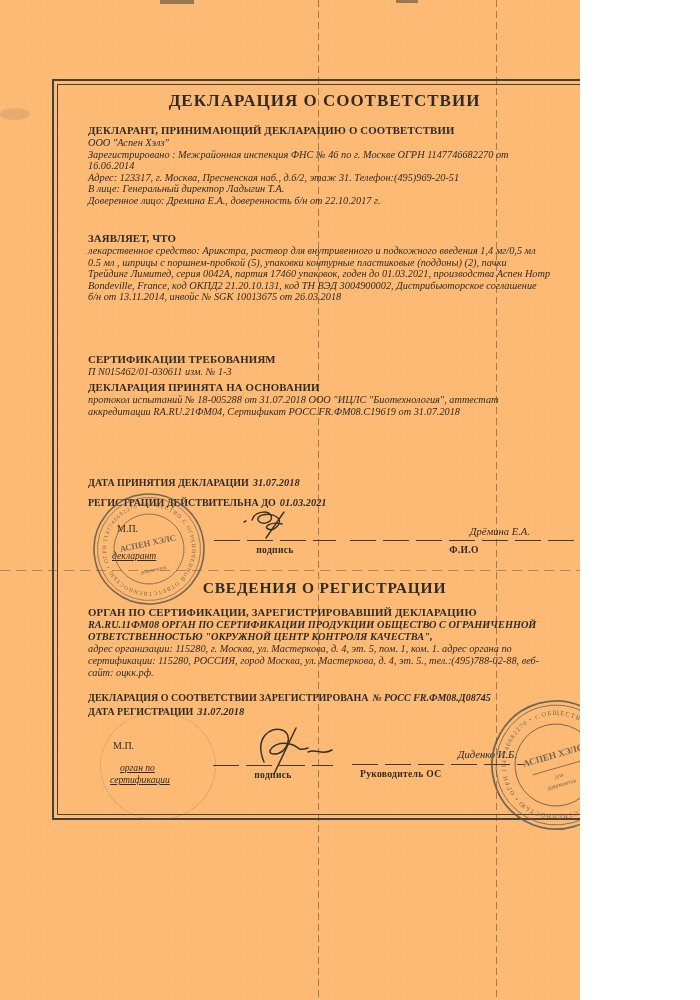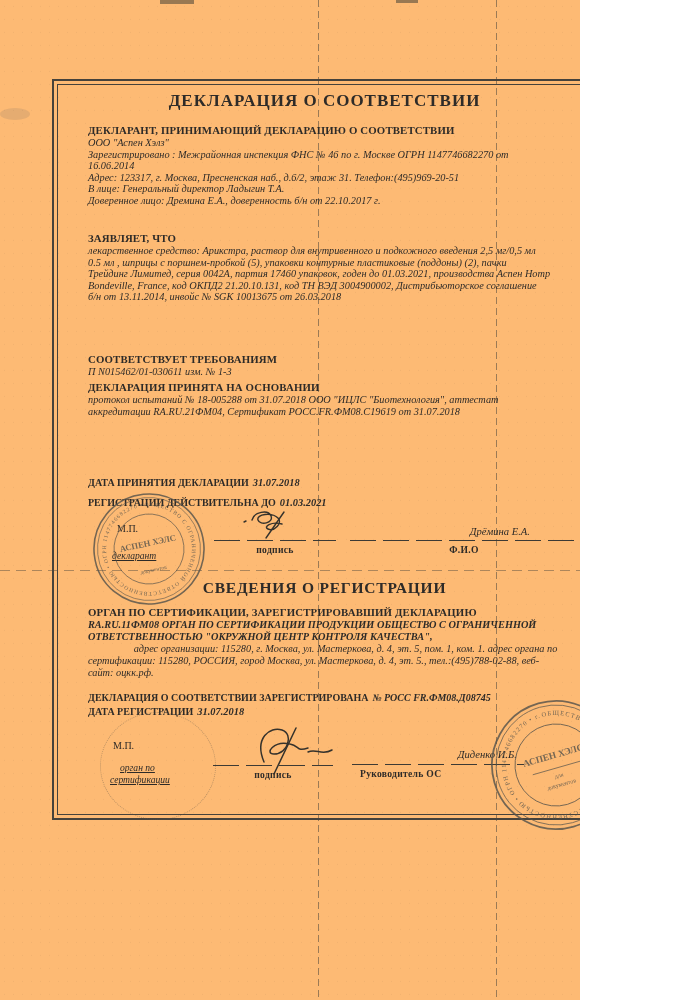--- a/index.html
+++ b/index.html
@@ -70,29 +70,29 @@
     <div class="ln">ООО "Аспен Хэлз"</div>
     <div class="ln">Зарегистрировано : Межрайонная инспекция ФНС № 46 по г. Москве ОГРН 1147746682270 от</div>
     <div class="ln">16.06.2014</div>
     <div class="ln">Адрес: 123317, г. Москва, Пресненская наб., д.6/2, этаж 31. Телефон:(495)969-20-51</div>
     <div class="ln">В лице: Генеральный директор Ладыгин Т.А.</div>
     <div class="ln">Доверенное лицо: Дремина Е.А., доверенность б/н от 22.10.2017 г.</div>
   </div>
 
   <div class="abs col" style="top:232px;">
     <div class="h">ЗАЯВЛЯЕТ, ЧТО</div>
-    <div class="ln">лекарственное средство: Арикстра, раствор для внутривенного и подкожного введения 2,5 мг/0,5 мл</div>
+    <div class="ln">лекарственное средство: Арикстра, раствор для внутривенного и подкожного введения 1,4 мг/0,5 мл</div>
     <div class="ln">0.5 мл , шприцы с поршнем-пробкой (5), упаковки контурные пластиковые (поддоны) (2), пачки</div>
     <div class="ln">Трейдинг Лимитед, серия 0042А, партия 17460 упаковок, годен до 01.03.2021, производства Аспен Нотр</div>
     <div class="ln">Bondeville, France, код ОКПД2 21.20.10.131, код ТН ВЭД 3004900002, Дистрибьюторское соглашение</div>
     <div class="ln">б/н от 13.11.2014, инвойс № SGK 10013675 от 26.03.2018</div>
   </div>
 
   <div class="abs col" style="top:353px;">
-    <div class="h">СООТВЕТСТВУЕТ ТРЕБОВАНИЯМ</div>
+    <div class="h">СЕРТИФИКАЦИИ ТРЕБОВАНИЯМ</div>
     <div class="ln">П N015462/01-030611 изм. № 1-3</div>
   </div>
 
   <div class="abs col" style="top:381px;">
     <div class="h">ДЕКЛАРАЦИЯ ПРИНЯТА НА ОСНОВАНИИ</div>
     <div class="ln">протокол испытаний № 18-005288 от 31.07.2018 ООО "ИЦЛС "Биотехнология", аттестат</div>
     <div class="ln">аккредитации RA.RU.21ФМ04, Сертификат РОСС.FR.ФМ08.С19619 от 31.07.2018</div>
   </div>
 
   <div class="abs col" style="top:472px;">
@@ -136,21 +136,21 @@
   <div class="abs name" style="left:398px;top:526px;width:132px;">Дрёмина Е.А.</div>
   <div class="abs sigline" style="left:350px;top:540px;width:225px;"></div>
   <div class="abs cap capb" style="left:398px;top:544px;width:132px;">Ф.И.О</div>
 
   <div class="abs sec-title2">СВЕДЕНИЯ О РЕГИСТРАЦИИ</div>
 
   <div class="abs col" style="top:606px;">
     <div class="h">ОРГАН ПО СЕРТИФИКАЦИИ, ЗАРЕГИСТРИРОВАВШИЙ ДЕКЛАРАЦИЮ</div>
     <div class="ln b" style="line-height:12px;">RA.RU.11ФМ08 ОРГАН ПО СЕРТИФИКАЦИИ ПРОДУКЦИИ ОБЩЕСТВО С ОГРАНИЧЕННОЙ</div>
     <div class="ln b" style="line-height:12px;">ОТВЕТСТВЕННОСТЬЮ "ОКРУЖНОЙ ЦЕНТР КОНТРОЛЯ КАЧЕСТВА",</div>
-    <div class="ln" style="line-height:12px;text-align:center;">адрес организации: 115280, г. Москва, ул. Мастеркова, д. 4, эт. 5, пом. 1, ком. 1. адрес органа по</div>
+    <div class="ln" style="line-height:12px;">адрес организации: 115280, г. Москва, ул. Мастеркова, д. 4, эт. 5, пом. 1, ком. 1. адрес органа по</div>
     <div class="ln" style="line-height:12px;">сертификации: 115280, РОССИЯ, город Москва, ул. Мастеркова, д. 4, эт. 5., тел.:(495)788-02-88, веб-</div>
     <div class="ln" style="line-height:12px;">сайт: оцкк.рф.</div>
   </div>
 
   <div class="abs col" style="top:687px;">
     <span class="inlb">ДЕКЛАРАЦИЯ О СООТВЕТСТВИИ ЗАРЕГИСТРИРОВАНА</span>
     <span class="inlb" style="font-style:italic;">№ РОСС FR.ФМ08.Д08745</span>
   </div>
   <div class="abs col" style="top:701px;">
     <span class="inlb">ДАТА РЕГИСТРАЦИИ</span>

